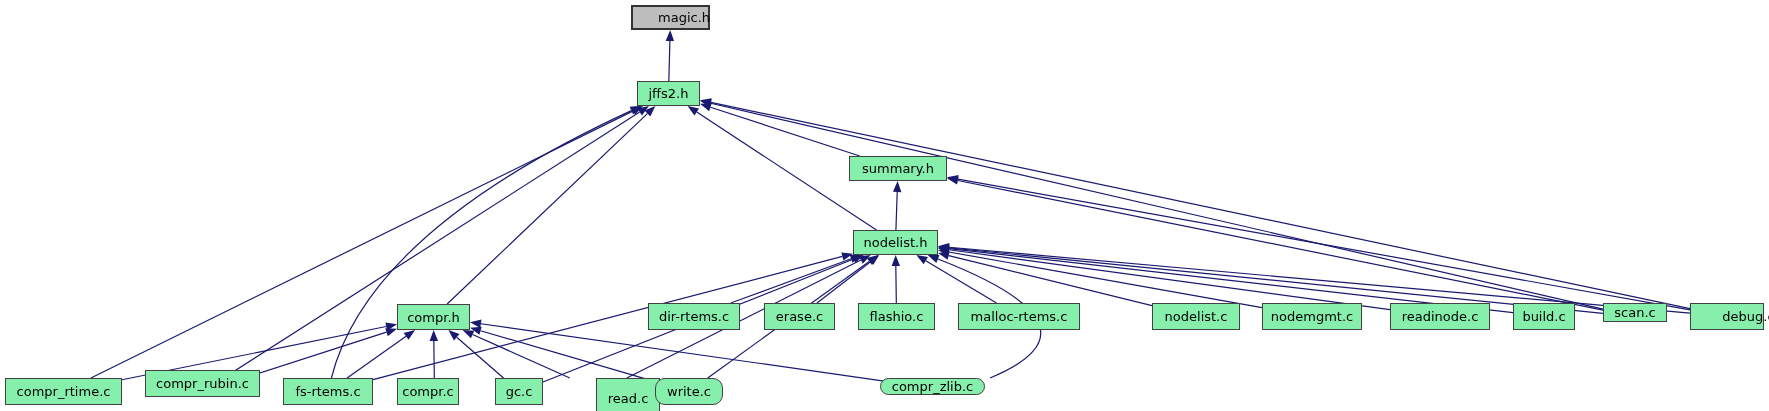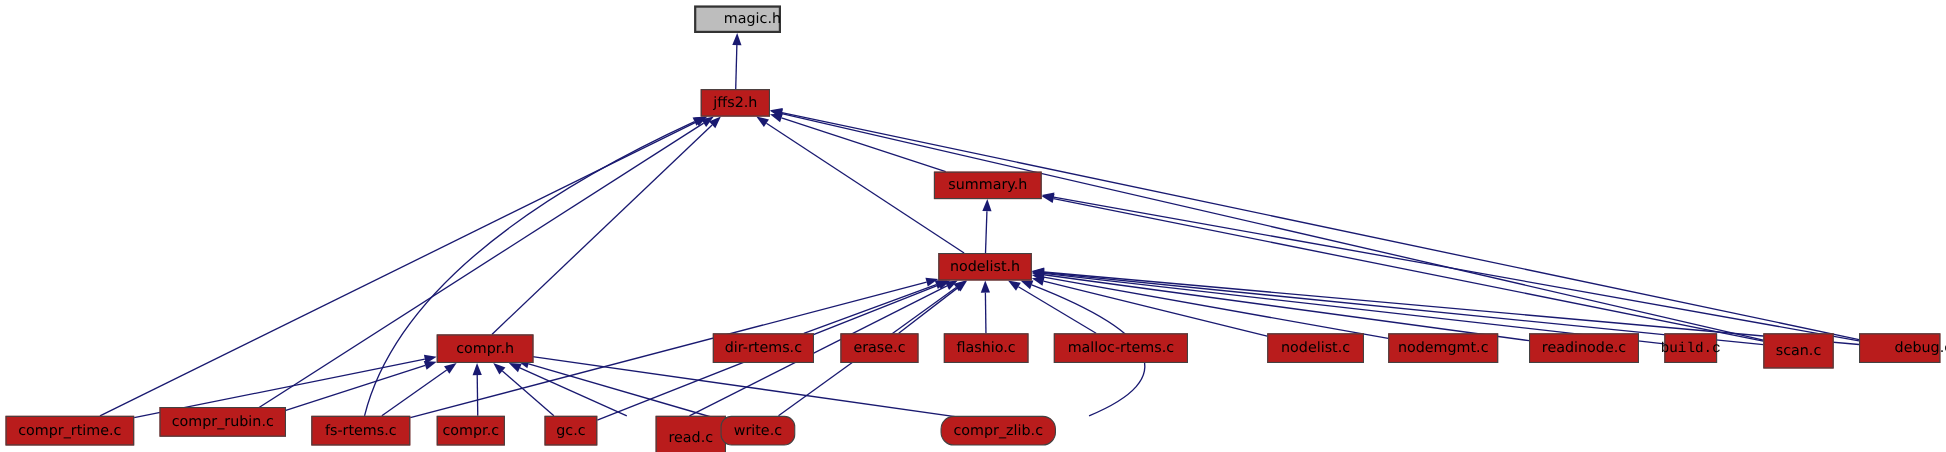--- a/index.html
+++ b/index.html
@@ -16,21 +16,21 @@
     overflow: hidden;
   }
   #edge-layer {
     position: absolute;
     left: 0;
     top: 0;
   }
   .graph-node {
     position: absolute;
     box-sizing: border-box;
-    background: #b91c1c;
+    background: #86efac;
     border: 1px solid #424242;
     color: #000000;
     font-size: 13px;
     line-height: 1;
     display: flex;
     align-items: center;
     justify-content: center;
     white-space: nowrap;
     cursor: pointer;
   }
@@ -113,33 +113,33 @@
       <path d="M 655 381.58610567514677 L 480.56023142730953 330.7220635668672" fill="none" stroke="#191970" stroke-width="1.2"></path>
       <polygon points="470,327.64285714285717 481.7359284255679,326.68997520371266 479.38453442905114,334.7541519300217" fill="#191970"></polygon>
       <path d="M 905 384.0357824427481 L 480.8904811687389 323.73776879212033" fill="none" stroke="#191970" stroke-width="1.2"></path>
       <polygon points="470,322.1894083969466 481.48167331962344,319.5795850731473 480.2992890178544,327.89595251109336" fill="#191970"></polygon>
     </svg>
   <div id="node-layer">
       <div class="graph-node highlight" style="left: 631px; top: 5px; width: 79px; height: 25px; padding-left: 27px;">magic.h</div>
       <div class="graph-node" style="left: 637px; top: 81px; width: 63px; height: 25px;">jffs2.h</div>
       <div class="graph-node" style="left: 849px; top: 156px; width: 98px; height: 25px;">summary.h</div>
       <div class="graph-node" style="left: 853px; top: 230px; width: 85px; height: 25px;">nodelist.h</div>
-      <div class="graph-node" style="left: 397px; top: 304px; width: 88px; height: 26px;">compr.h</div>
+      <div class="graph-node" style="left: 397px; top: 304px; width: 73px; height: 26px;">compr.h</div>
       <div class="graph-node" style="left: 648px; top: 303px; width: 92px; height: 27px;">dir-rtems.c</div>
       <div class="graph-node" style="left: 764px; top: 303px; width: 71px; height: 27px;">erase.c</div>
       <div class="graph-node" style="left: 858px; top: 303px; width: 77px; height: 27px;">flashio.c</div>
       <div class="graph-node" style="left: 958px; top: 303px; width: 122px; height: 27px;">malloc-rtems.c</div>
       <div class="graph-node" style="left: 1152px; top: 303px; width: 88px; height: 27px;">nodelist.c</div>
       <div class="graph-node" style="left: 1262px; top: 303px; width: 100px; height: 27px;">nodemgmt.c</div>
       <div class="graph-node" style="left: 1390px; top: 303px; width: 100px; height: 27px;">readinode.c</div>
-      <div class="graph-node" style="left: 1513px; top: 303px; width: 48px; height: 27px; font-family: Liberation Mono, monospace;">build.c</div>
-      <div class="graph-node" style="left: 1603px; top: 303px; width: 64px; height: 32px;">scan.c</div>
+      <div class="graph-node" style="left: 1513px; top: 303px; width: 62px; height: 27px;">build.c</div>
+      <div class="graph-node" style="left: 1603px; top: 303px; width: 64px; height: 19px;">scan.c</div>
       <div class="graph-node" style="left: 1690px; top: 303px; width: 74px; height: 27px; padding-left: 43px;">debug.c</div>
       <div class="graph-node" style="left: 5px; top: 378px; width: 117px; height: 27px;">compr_rtime.c</div>
       <div class="graph-node" style="left: 145px; top: 370px; width: 115px; height: 27px;">compr_rubin.c</div>
       <div class="graph-node" style="left: 283px; top: 378px; width: 90px; height: 27px;">fs-rtems.c</div>
       <div class="graph-node" style="left: 397px; top: 378px; width: 62px; height: 27px;">compr.c</div>
       <div class="graph-node" style="left: 495px; top: 378px; width: 48px; height: 27px;">gc.c</div>
       <div class="graph-node" style="left: 596px; top: 378px; width: 64px; height: 41px; text-align: center;">read.c</div>
       <div class="graph-node" style="left: 655px; top: 378px; width: 68px; height: 27px; border-radius: 10px;">write.c</div>
-      <div class="graph-node" style="left: 855px; top: 378px; width: 105px; height: 27px; border-radius: 12px;">compr_zlib.c</div>
+      <div class="graph-node" style="left: 880px; top: 378px; width: 105px; height: 17px; border-radius: 12px;">compr_zlib.c</div>
     </div>
 </div>
 
 </body></html>

